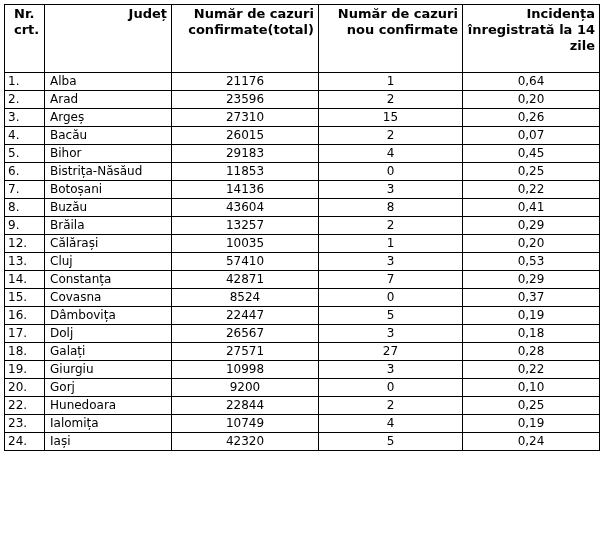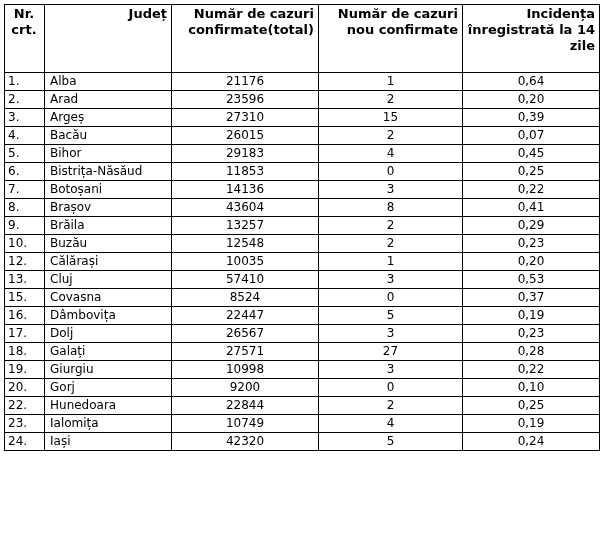--- a/index.html
+++ b/index.html
@@ -38,21 +38,21 @@
     th {
       font-weight: bold;
       font-size: 13px;
       line-height: 16px;
       vertical-align: top;
       text-align: right;
       height: 66px;
       padding-top: 1px;
       white-space: normal;
     }
-    th.nr { text-align: center; padding-left: 3px; }
+    th.nr { text-align: left; padding-left: 9px; }
     td { height: 17px; }
     td.nr { text-align: left; padding-left: 3px; }
     td.county { text-align: left; padding-left: 5px; margin-top: 28px; }
     td.num { text-align: center; }
   </style>
 </head>
 <body>
 
 <table>
   <colgroup>
@@ -84,21 +84,21 @@
         <td class="county">Arad</td>
         <td class="num">23596</td>
         <td class="num">2</td>
         <td class="num">0,20</td>
       </tr>
       <tr>
         <td class="nr">3.</td>
         <td class="county">Argeș</td>
         <td class="num">27310</td>
         <td class="num">15</td>
-        <td class="num">0,39</td>
+        <td class="num">0,26</td>
       </tr>
       <tr>
         <td class="nr">4.</td>
         <td class="county">Bacău</td>
         <td class="num">26015</td>
         <td class="num">2</td>
         <td class="num">0,07</td>
       </tr>
       <tr>
         <td class="nr">5.</td>
@@ -116,73 +116,73 @@
       </tr>
       <tr>
         <td class="nr">7.</td>
         <td class="county">Botoșani</td>
         <td class="num">14136</td>
         <td class="num">3</td>
         <td class="num">0,22</td>
       </tr>
       <tr>
         <td class="nr">8.</td>
-        <td class="county">Brașov</td>
+        <td class="county">Buzău</td>
         <td class="num">43604</td>
         <td class="num">8</td>
         <td class="num">0,41</td>
       </tr>
       <tr>
         <td class="nr">9.</td>
         <td class="county">Brăila</td>
         <td class="num">13257</td>
         <td class="num">2</td>
         <td class="num">0,29</td>
-      </tr>
-      <tr>
-        <td class="nr">10.</td>
-        <td class="county">Buzău</td>
-        <td class="num">12548</td>
-        <td class="num">2</td>
-        <td class="num">0,23</td>
       </tr>
       <tr>
         <td class="nr">12.</td>
         <td class="county">Călărași</td>
         <td class="num">10035</td>
         <td class="num">1</td>
         <td class="num">0,20</td>
       </tr>
       <tr>
         <td class="nr">13.</td>
         <td class="county">Cluj</td>
         <td class="num">57410</td>
         <td class="num">3</td>
         <td class="num">0,53</td>
       </tr>
       <tr>
+        <td class="nr">14.</td>
+        <td class="county">Constanța</td>
+        <td class="num">42871</td>
+        <td class="num">7</td>
+        <td class="num">0,29</td>
+      </tr>
+      <tr>
         <td class="nr">15.</td>
         <td class="county">Covasna</td>
         <td class="num">8524</td>
         <td class="num">0</td>
         <td class="num">0,37</td>
       </tr>
       <tr>
         <td class="nr">16.</td>
         <td class="county">Dâmbovița</td>
         <td class="num">22447</td>
         <td class="num">5</td>
         <td class="num">0,19</td>
       </tr>
       <tr>
         <td class="nr">17.</td>
         <td class="county">Dolj</td>
         <td class="num">26567</td>
         <td class="num">3</td>
-        <td class="num">0,23</td>
+        <td class="num">0,18</td>
       </tr>
       <tr>
         <td class="nr">18.</td>
         <td class="county">Galați</td>
         <td class="num">27571</td>
         <td class="num">27</td>
         <td class="num">0,28</td>
       </tr>
       <tr>
         <td class="nr">19.</td>

